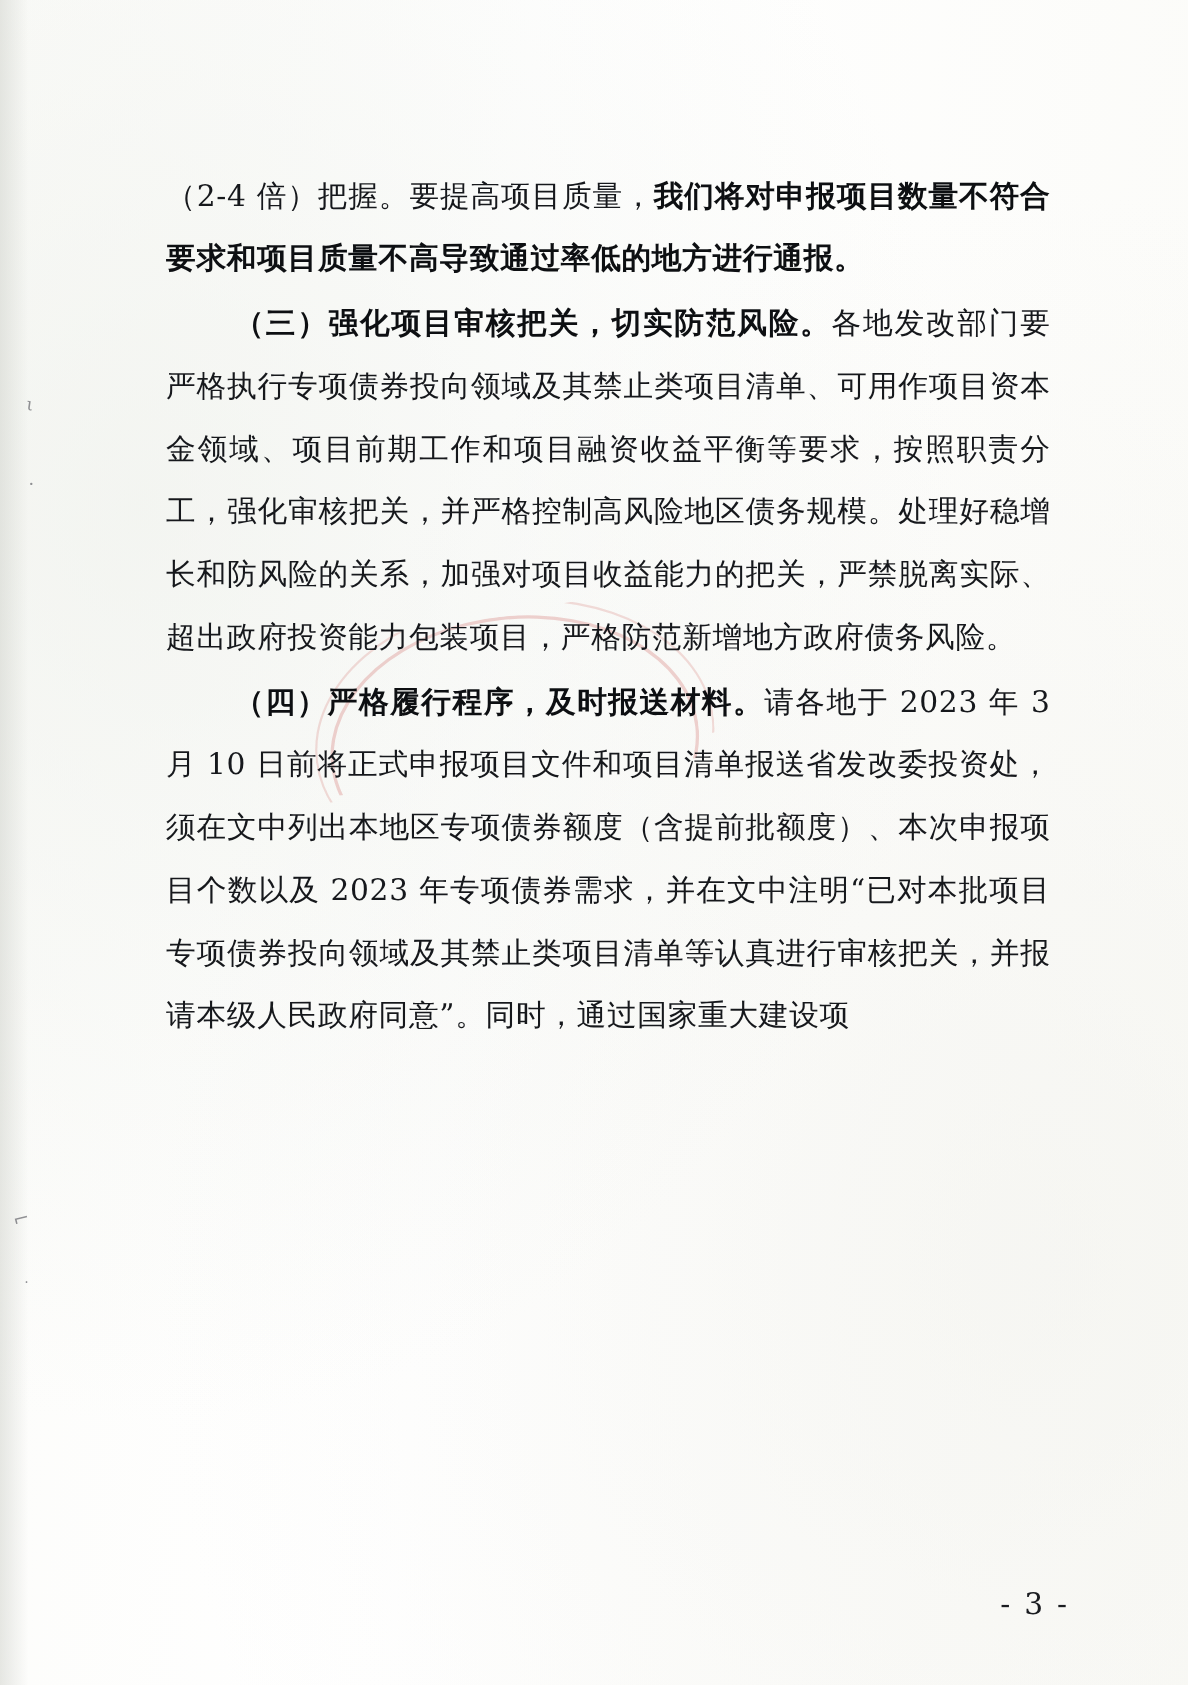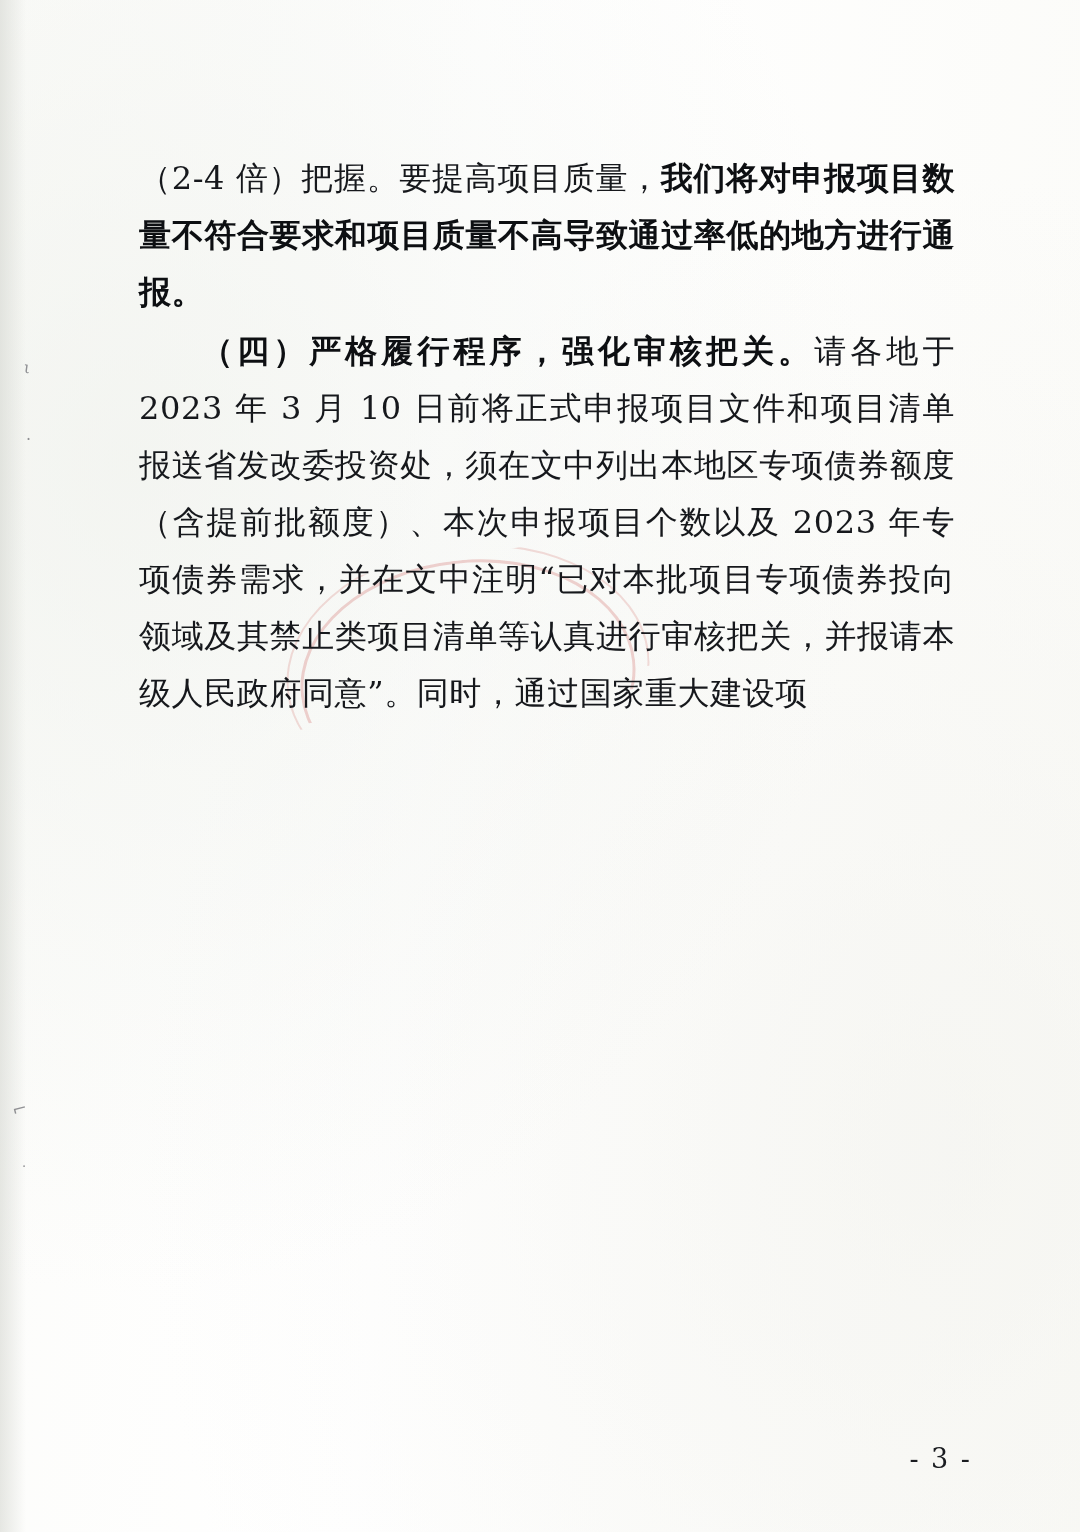--- a/index.html
+++ b/index.html
@@ -26,27 +26,27 @@
       linear-gradient(95deg, #fcfcfa 0%, #ffffff 40%, #fbfbf8 100%);
     pointer-events: none;
   }
   .content {
     position: absolute;
     left: 135px;
     top: 150px;
     width: 820px;
   }
   .para {
-    font-size: 32px;
+    font-size: 27px;
     line-height: 57px;
     letter-spacing: 0.6px;
     color: #16181c;
     text-align: justify;
     text-justify: inter-ideograph;
-    margin: 0 0 2px 4px;
+    margin: 0 0 2px 16px;
     font-weight: 500;
   }
   .indent {
     text-indent: 62px;
   }
   .bold {
     font-weight: 700;
     color: #0d0f12;
   }
   
@@ -119,21 +119,24 @@
   <span class="mark mark-c">⌐</span>
   <span class="mark mark-d">·</span>
 
   <div class="content">
 
     <p class="para">
       <span>（2-4 倍）把握。要提高项目质量，</span><span class="bold">我们将对申报项目数量不符合要求和项目质量不高导致通过率低的地方进行通报。</span>
     </p>
 
 
+    <p class="para indent">
+      <span class="bold">（三）强化项目审核把关，切实防范风险。</span><span>各地发改部门要严格执行专项债券投向领域及其禁止类项目清单、可用作项目资本金领域、项目前期工作和项目融资收益平衡等要求，按照职责分工，强化审核把关，并严格控制高风险地区债务规模。处理好稳增长和防风险的关系，加强对项目收益能力的把关，严禁脱离实际、超出政府投资能力包装项目，严格防范新增地方政府债务风险。</span>
+    </p>
 
     <p class="para indent">
-      <span class="bold">（四）严格履行程序，强化审核把关。</span><span>请各地于 2023 年 3 月 10 日前将正式申报项目文件和项目清单报送省发改委投资处，须在文中列出本地区专项债券额度（含提前批额度）、本次申报项目个数以及 2023 年专项债券需求，并在文中注明“已对本批项目专项债券投向领域及其禁止类项目清单等认真进行审核把关，并报请本级人民政府同意”。同时，通过国家重大建设项</span>
+      <span class="bold">（四）严格履行程序，及时报送材料。</span><span>请各地于 2023 年 3 月 10 日前将正式申报项目文件和项目清单报送省发改委投资处，须在文中列出本地区专项债券额度（含提前批额度）、本次申报项目个数以及 2023 年专项债券需求，并在文中注明“已对本批项目专项债券投向领域及其禁止类项目清单等认真进行审核把关，并报请本级人民政府同意”。同时，通过国家重大建设项</span>
     </p>
 
   </div>
 
   <div class="page-number">- 3 -</div>
 </div>
 
 </body></html>

